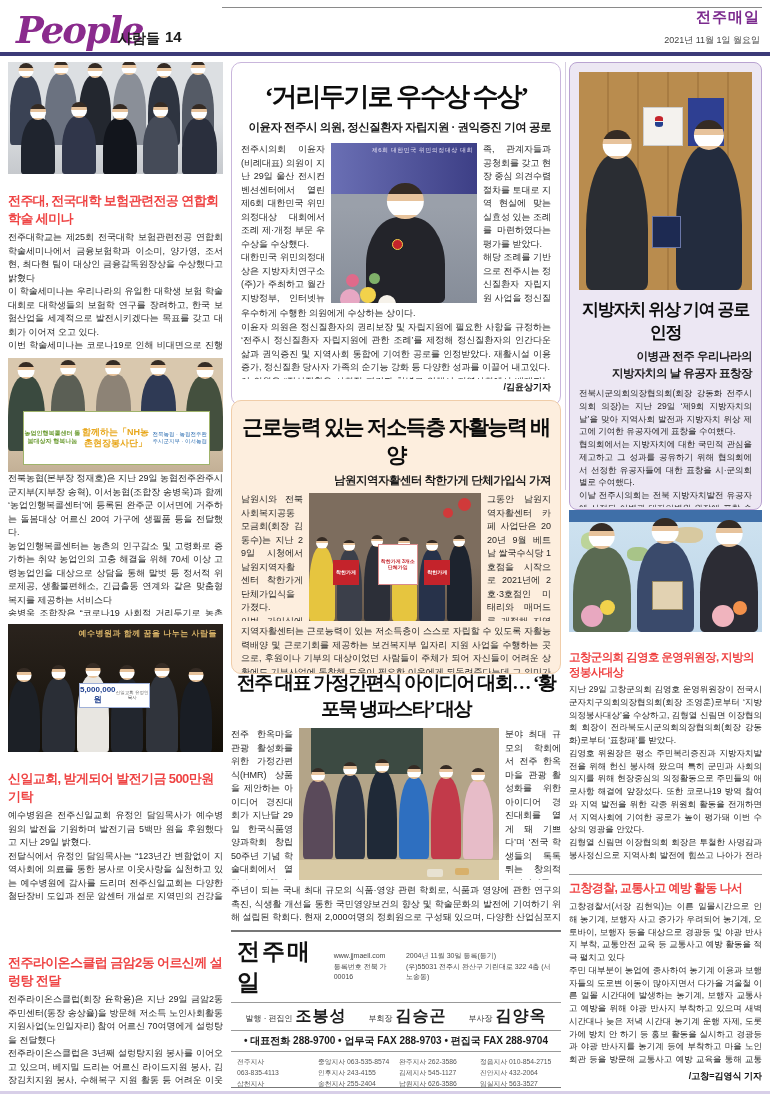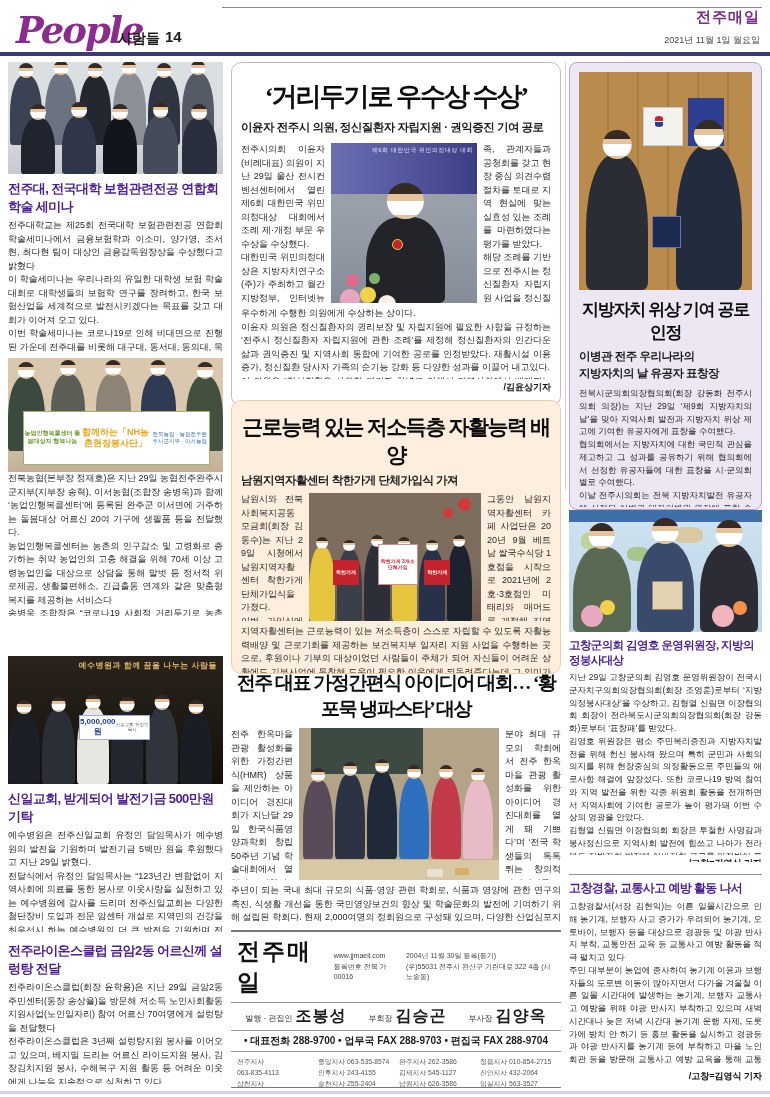--- a/index.html
+++ b/index.html
@@ -15,28 +15,28 @@
   .date{position:absolute;right:10px;top:34px;font-size:9px;color:#444}
   .thickrule{position:absolute;top:52px;left:0;right:0;height:4px;background:#3c3a78}
   .footrule{position:absolute;bottom:3px;left:0;right:0;height:3px;background:#d8cfe8}
   .vrule{position:absolute;left:565px;top:62px;height:428px;width:1px;background:#d5cde0}
   
   .col-l{position:absolute;left:8px;top:62px;width:215px;height:1023px}
   .col-m{position:absolute;left:231px;top:62px;width:330px;height:1023px}
   .col-r{position:absolute;left:569px;top:62px;width:193px;height:1023px}
   .abs{position:absolute;left:0;right:0;overflow:hidden}
   
-  .h-sm{font-size:13px;font-weight:800;letter-spacing:-0.6px;margin:6px 0 3px;color:#4c1d95}
+  .h-sm{font-size:13px;font-weight:800;letter-spacing:-0.6px;margin:18px 0 3px;color:#ef4444}
   .body{font-size:9px;line-height:1.5;text-align:justify;white-space:pre-line;word-break:break-all;color:#262626;overflow:hidden}
   .byline{font-size:9px;font-weight:700;text-align:right;margin-top:2px;color:#111}
   .serif{font-family:"Liberation Serif","DejaVu Serif",serif}
   .h-big{font-size:26px;font-weight:700;letter-spacing:-2px;text-align:center;margin:10px 0 6px;color:#0c0c0c}
   .h-mid{font-size:21px;font-weight:700;letter-spacing:-1.5px;text-align:center;margin:6px 0 4px;color:#0c0c0c}
   .h-box{font-size:17px;font-weight:700;letter-spacing:-1.2px;text-align:center;margin:8px 0 5px;color:#0c0c0c}
-  .sub{font-size:11.5px;font-weight:800;text-align:left;letter-spacing:-0.5px;margin:2px 0 8px}
+  .sub{font-size:11.5px;font-weight:800;text-align:right;letter-spacing:-0.5px;margin:2px 0 8px}
   .row3{display:flex;gap:6px}
   .tcol{flex:1;overflow:hidden}
   
   .m-box1{border:1px solid #c9b6dc;border-radius:10px;padding:6px 9px;background:#fff}
   .m-box2{border:1px solid #f0cda9;border-radius:10px;padding:6px 9px;background:#fdeede}
   .r-box1{border:1px solid #b9a3d1;border-radius:8px;padding:9px;background:#ece7f3}
   .hrline{border:0;border-top:1px solid #9a9a9a;margin:4px 0}
   
   .photo{position:relative;width:100%;overflow:hidden;background:#c8c8c8}
   .pp{position:absolute;border-radius:42% 42% 8% 8%/55% 55% 6% 6%}
@@ -111,21 +111,21 @@
           <span style="font-size:9px;font-weight:800;color:#173a1f"><b style="color:#e8a81e">함께하는「NH농촌현장봉사단」</b></span>
           <span style="font-size:5.5px;color:#2f6fb2">전북농협 · 농협전주완주시군지부 · 이서농협</span>
         </div>
       </div>
       <div class="body" style="height:144px"> 전북농협(본부장 정재호)은 지난 29일 농협전주완주시군지부(지부장 송혁), 이서농협(조합장 송병욱)과 함께 ‘농업인행복콜센터’에 등록된 완주군 이서면에 거주하는 돌봄대상 어르신 20여 가구에 생필품 등을 전달했다.
  농업인행복콜센터는 농촌의 인구감소 및 고령화로 증가하는 취약 농업인의 고충 해결을 위해 70세 이상 고령농업인을 대상으로 상담을 통해 말벗 등 정서적 위로제공, 생활불편해소, 긴급출동 연계와 같은 맞춤형 복지를 제공하는 서비스다
  송병욱 조합장은 “코로나19 사회적 거리두기로 농촌 방문 횟수가 현저히 줄어들어 어르신들의 외로움이 커지고 있는 상황에서 농협이 지원할 수 있어 기쁘다”며 “앞으로도 농촌 어르신들을 위해 다양한 지원을 아끼지 않겠다”고 말했다. 정재호 본부장은 “복지 사각지대에 있는 고령 홀몸어르신 등의 취약계층을 위한 복지서비스 제공으로 농업인의 삶의 질 향상을 위해 지속적으로 노력하겠다”고 밝혔다</div>
 
     </div>
 
-    <div class="abs" style="top:594px;height:276px">
+    <div class="abs" style="top:562px;height:276px">
       <div class="photo" style="height:128px;background:linear-gradient(180deg,#2a231d,#141009)">
         <div class="gold">예수병원과 함께 꿈을 나누는 사람들</div>
         <i class="pp" style="left:0%;bottom:0;width:15%;height:56%;background:#1c2026"></i>
         <i class="pp" style="left:16%;bottom:0;width:15%;height:58%;background:#2a2e36"></i>
         <i class="pp" style="left:32%;bottom:0;width:15%;height:60%;background:#e8e6e1"></i>
         <i class="pp" style="left:48%;bottom:0;width:15%;height:58%;background:#22262e"></i>
         <i class="pp" style="left:64%;bottom:0;width:15%;height:60%;background:#30343c"></i>
         <i class="pp" style="left:80%;bottom:0;width:15%;height:56%;background:#191d24"></i>
         <div class="sg" style="left:33%;top:46%;width:32%;height:18%;border:1px solid #9fb0d8">
           <span style="font-size:8px;font-weight:800;color:#1e3f8f">5,000,000원</span>

